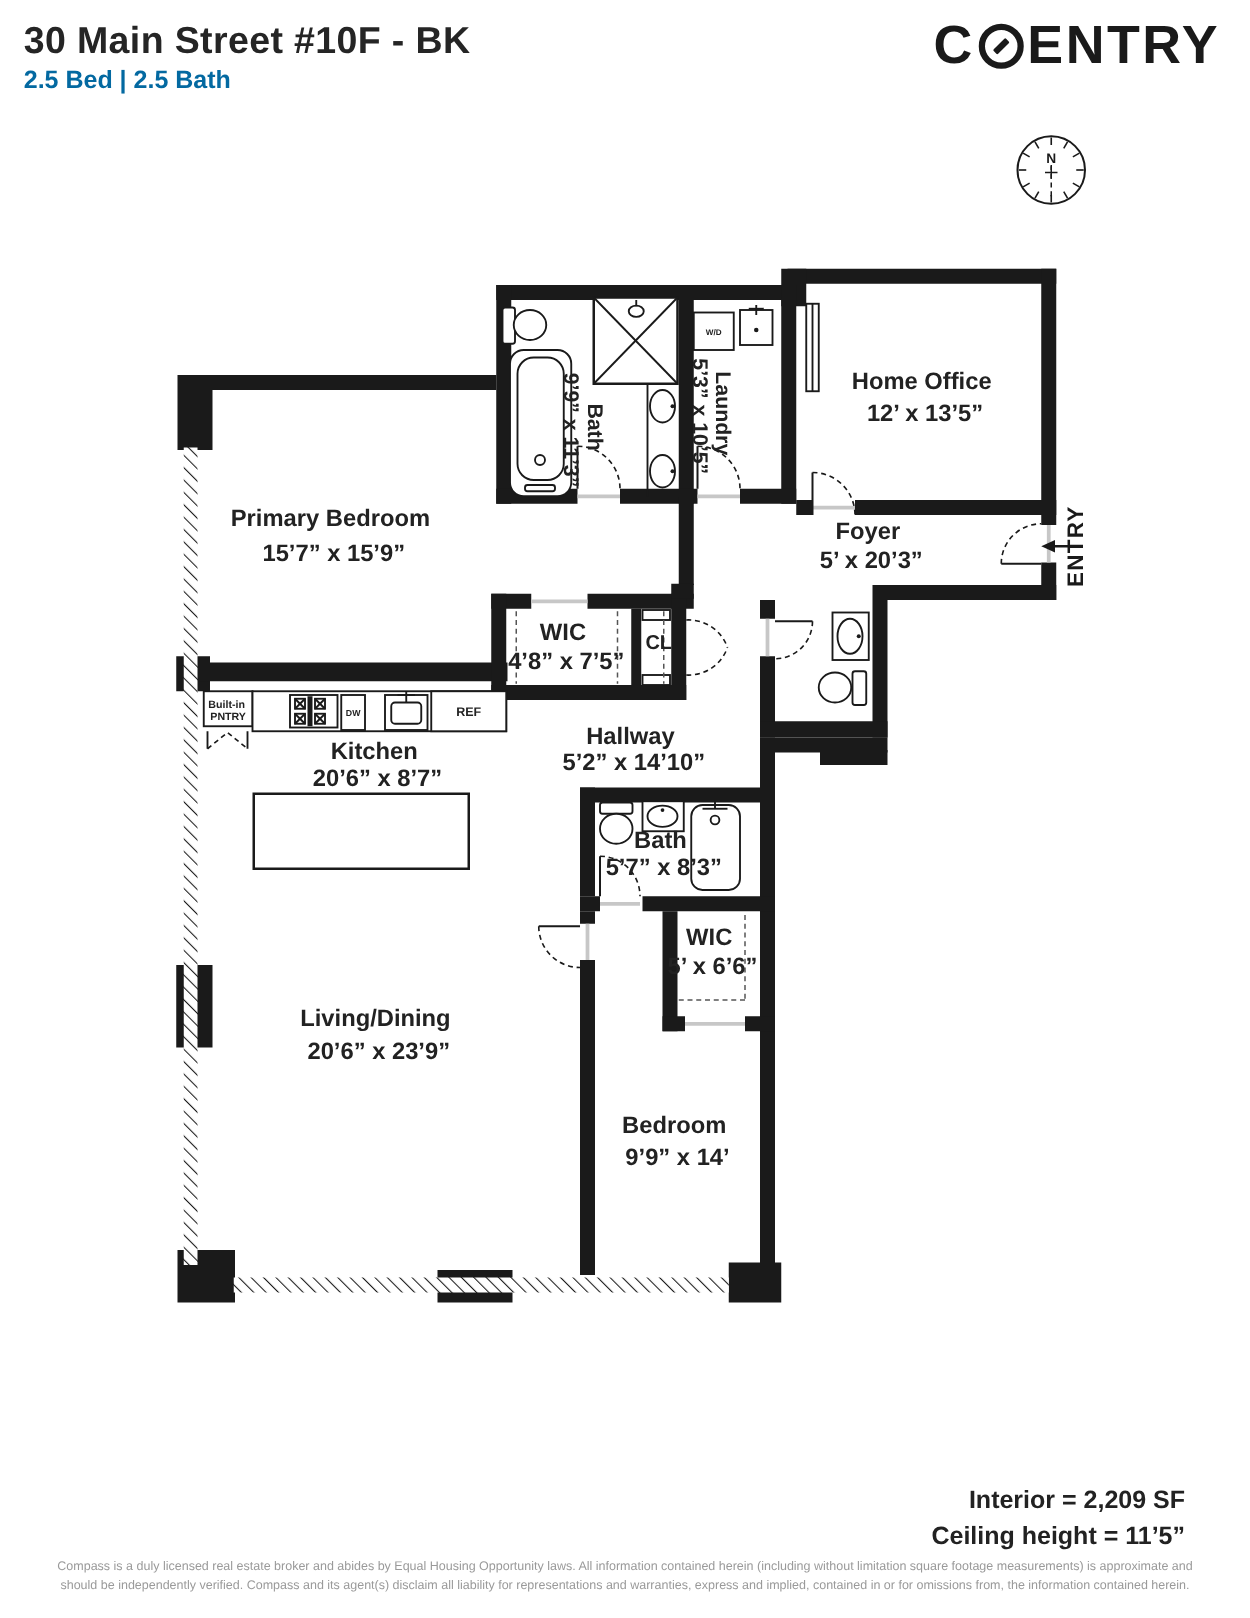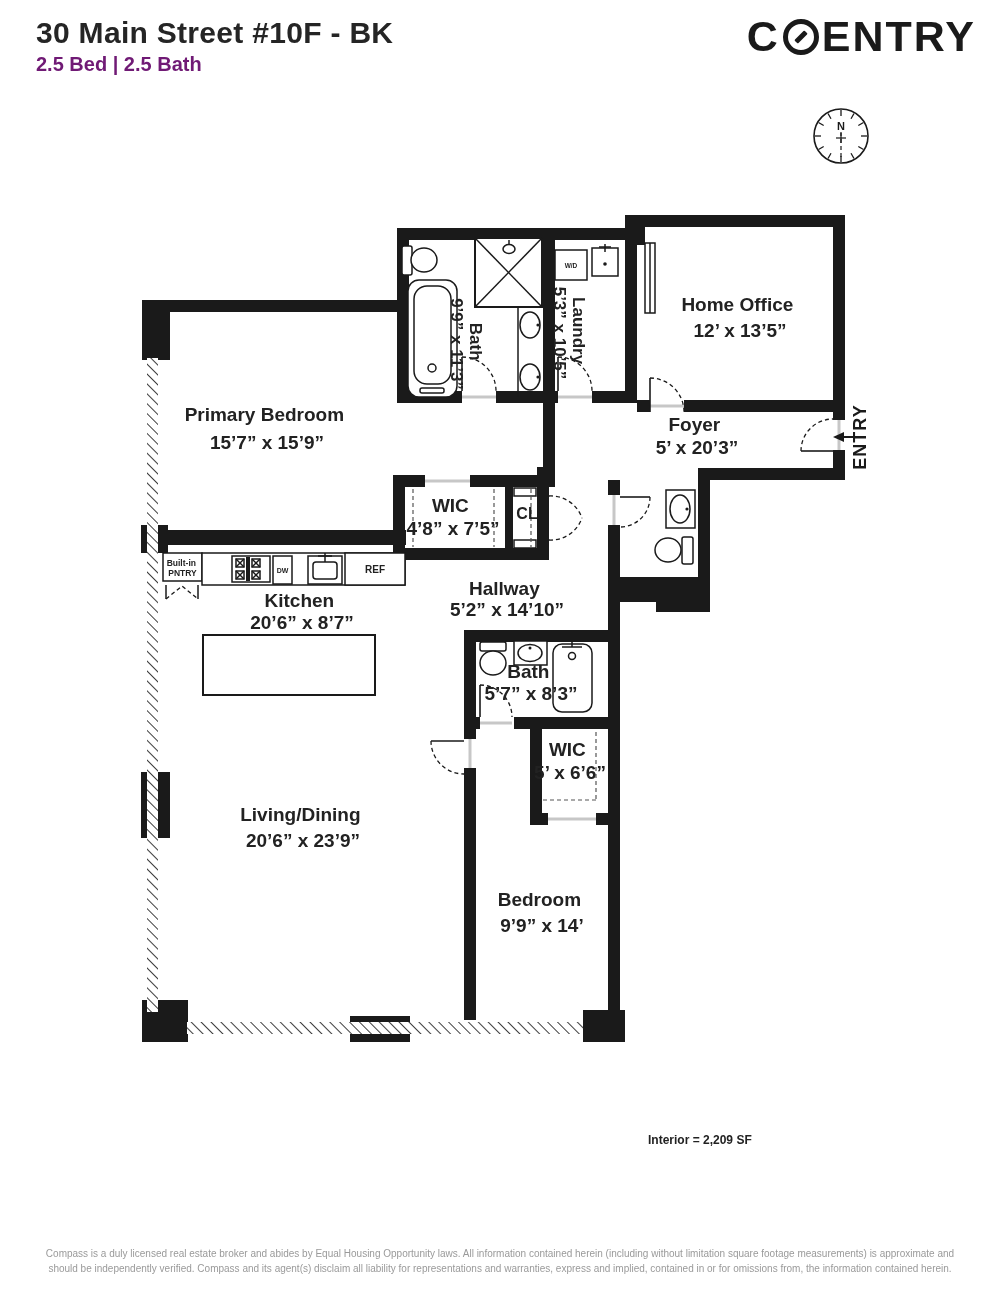--- a/index.html
+++ b/index.html
@@ -1,43 +1,43 @@
 <!DOCTYPE html>
 <html><head>
 <meta charset="utf-8">
 <style>
   html,body{margin:0;padding:0;background:#fff;}
   .page{position:relative;width:1000px;height:1294px;background:#fff;overflow:hidden;
         font-family:"Liberation Sans",sans-serif;color:#222;}
   
-  .title-block{position:absolute;left:36px;top:16px;}
+  .title-block{position:absolute;left:19px;top:16px;}
   .title{font-size:30px;font-weight:700;letter-spacing:.3px;color:#252525;line-height:1.1;}
-  .subtitle{font-size:20px;font-weight:700;color:#701a75;margin-top:4px;}
+  .subtitle{font-size:20px;font-weight:700;color:#0369a1;margin-top:4px;}
   .logo{position:absolute;right:24px;top:12px;display:flex;align-items:center;
         font-size:43px;font-weight:700;letter-spacing:2px;color:#1a1a1a;}
   .logo-o{display:inline-block;position:relative;width:26px;height:26px;border:5px solid #1a1a1a;
           border-radius:50%;margin:0 3px;}
   .logo-o::after{content:"";position:absolute;left:50%;top:50%;width:14px;height:5px;background:#1a1a1a;
           transform:translate(-50%,-50%) rotate(-45deg);border-radius:1px;}
   
   .plan{position:absolute;left:0;top:0;}
   .lbl{font-family:"Liberation Sans",sans-serif;font-size:19px;font-weight:600;fill:#222;text-anchor:middle;}
   .lbl-s{font-size:17px;}
   .lbl-xs{font-size:16px;}
   .tiny{font-size:8.5px;font-weight:600;fill:#222;text-anchor:middle;}
   .entry-lbl{font-size:18px;font-weight:700;fill:#1a1a1a;text-anchor:middle;letter-spacing:1px;}
   .fix{fill:#fff;stroke:#1a1a1a;stroke-width:1.5;}
   .fixline{fill:none;stroke:#1a1a1a;stroke-width:1.5;}
   .door{fill:none;stroke:#1a1a1a;stroke-width:1.3;stroke-dasharray:4 3;}
   .leaf{stroke:#1a1a1a;stroke-width:1.6;}
   .rod{fill:none;stroke:#555;stroke-width:1.2;stroke-dasharray:4 3;}
   .jamb{stroke:#c7c7c7;stroke-width:3;}
   
-  .sf-block{position:absolute;left:648px;top:1132px;width:300px;text-align:left;
-            font-size:12px;font-weight:700;color:#222;line-height:1.45;}
+  .sf-block{position:absolute;left:648px;top:1186px;width:300px;text-align:right;
+            font-size:20px;font-weight:700;color:#222;line-height:1.45;}
   .disclaimer{position:absolute;left:40px;top:1246px;width:920px;text-align:center;
             font-size:10px;color:#9a9a9a;line-height:1.5;}
 </style>
 </head>
 <body>
 
 <div class="page">
 
   <div class="title-block">
     <div class="title">30 Main Street #10F - BK</div>
@@ -347,17 +347,18 @@
     </text>
 
     <text x="542" y="906" class="lbl">
       <tspan x="542" dy="0">Bedroom</tspan>
       <tspan x="542" dy="26">9’9” x 14’</tspan>
     </text>
   </svg>
 
   <div class="sf-block">
     <div>Interior = 2,209 SF</div>
+    <div>Ceiling height = 11’5”</div>
   </div>
 
   <div class="disclaimer">Compass is a duly licensed real estate broker and abides by Equal Housing Opportunity laws.  All information contained herein (including without limitation square footage measurements) is approximate and should be independently verified. Compass and its agent(s) disclaim all liability for representations and warranties, express and implied, contained in or for omissions from, the information contained herein.</div>
 
 </div>
 
 </body></html>

